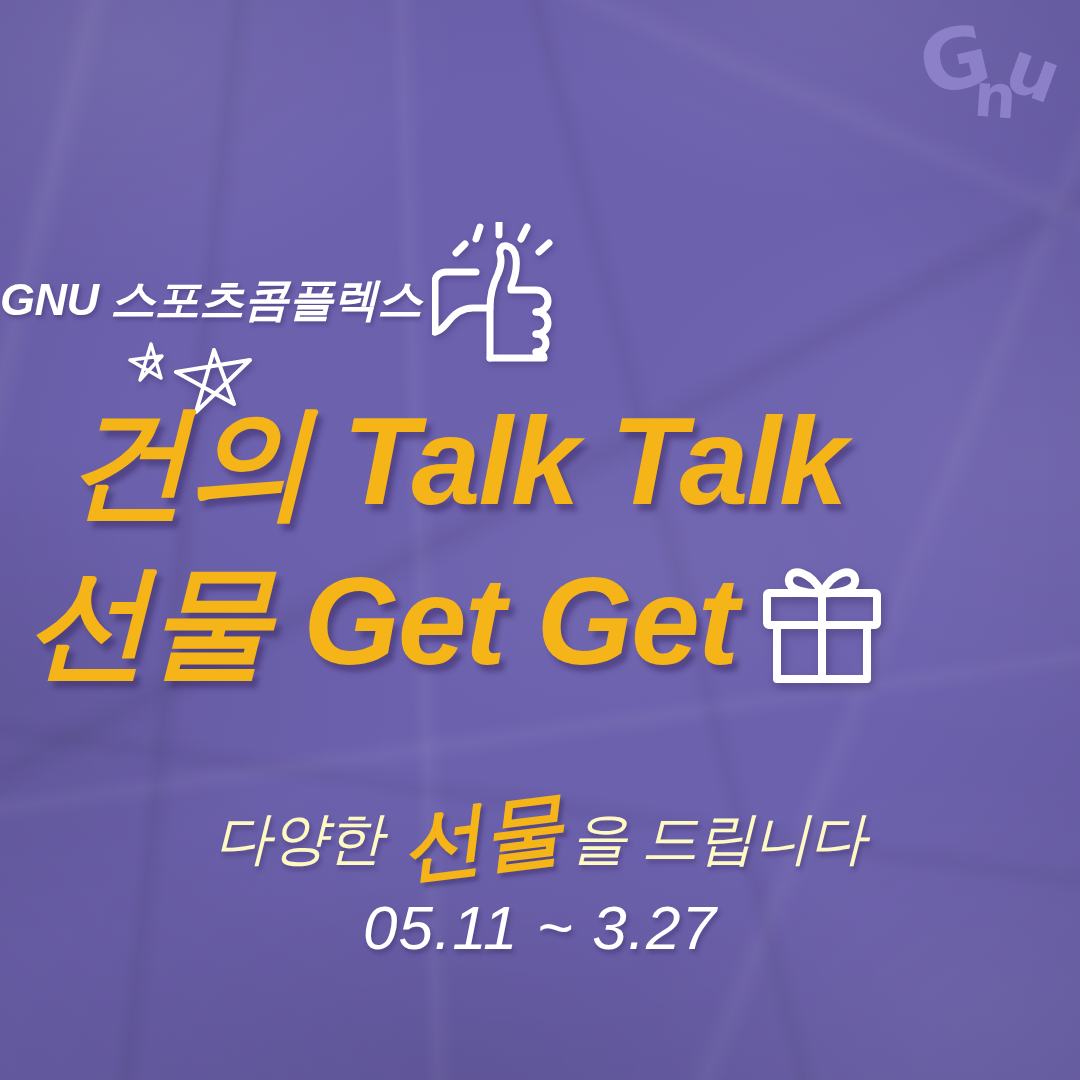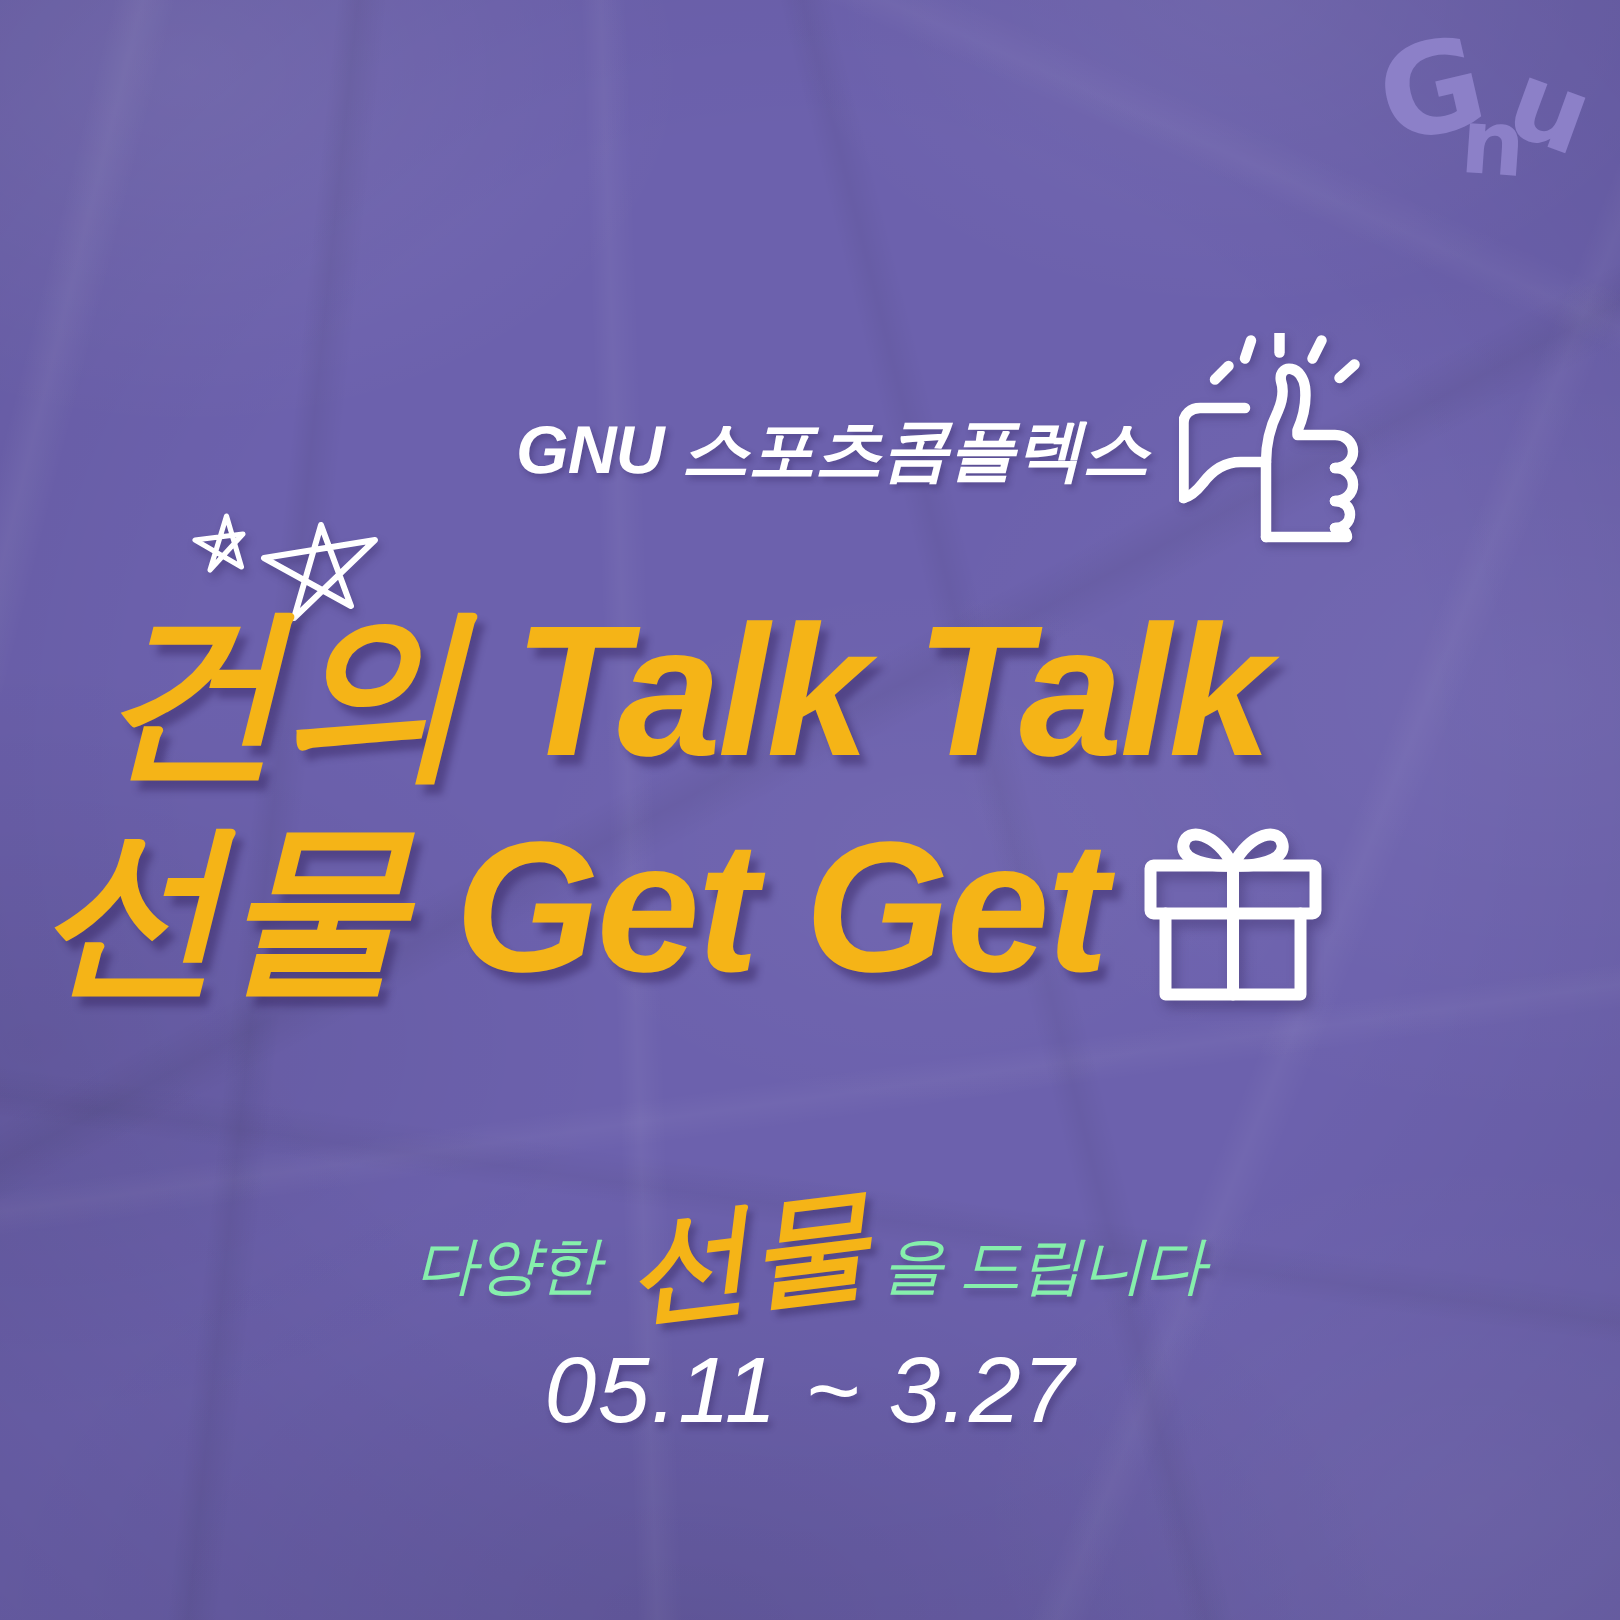--- a/index.html
+++ b/index.html
@@ -84,22 +84,22 @@
   .wm-u { left: 112px; top: 28px; font-size: 72px; transform: rotate(20deg); }
 
   
   .brandrow {
     position: absolute;
     top: 238px;
     left: 0;
     width: 916px;
     display: flex;
     align-items: center;
-    justify-content: flex-end;
-    gap: 24px;
+    justify-content: flex-start;
+    gap: 14px;
   }
   .brand {
     color: #ffffff;
     font-size: 45px;
     font-weight: 700;
     font-style: italic;
     letter-spacing: -.5px;
     white-space: nowrap;
     text-shadow: 2px 3px 4px rgba(40,25,80,.33);
   }
@@ -139,43 +139,43 @@
   }
   .hl-text {
     color: #f5b417;
     font-size: 124px;
     font-weight: 700;
     font-style: italic;
     letter-spacing: -2px;
     white-space: nowrap;
     text-shadow: 5px 7px 5px rgba(45,28,86,.40);
   }
-  .hl-line-2 { margin-top: 18px; }
+  .hl-line-2 { margin-top: 34px; }
   .gift-wrap {
     width: 126px;
     height: 122px;
     flex: 0 0 auto;
     margin-top: 4px;
   }
   .gift-wrap svg { display: block; filter: drop-shadow(3px 5px 4px rgba(40,25,80,.34)); }
 
   
   .tagline {
     position: absolute;
     left: 0;
     top: 778px;
     width: 1080px;
     display: flex;
     align-items: baseline;
     justify-content: center;
     white-space: nowrap;
   }
   .tag-part {
-    color: #86efac;
-    font-size: 42px;
+    color: #fef9c3;
+    font-size: 57px;
     font-weight: 400;
     font-style: italic;
     letter-spacing: -1px;
     text-shadow: 2px 4px 4px rgba(40,25,80,.32);
   }
   .tag-hand {
     color: #f5b417;
     font-size: 80px;
     font-weight: 700;
     font-style: italic;

